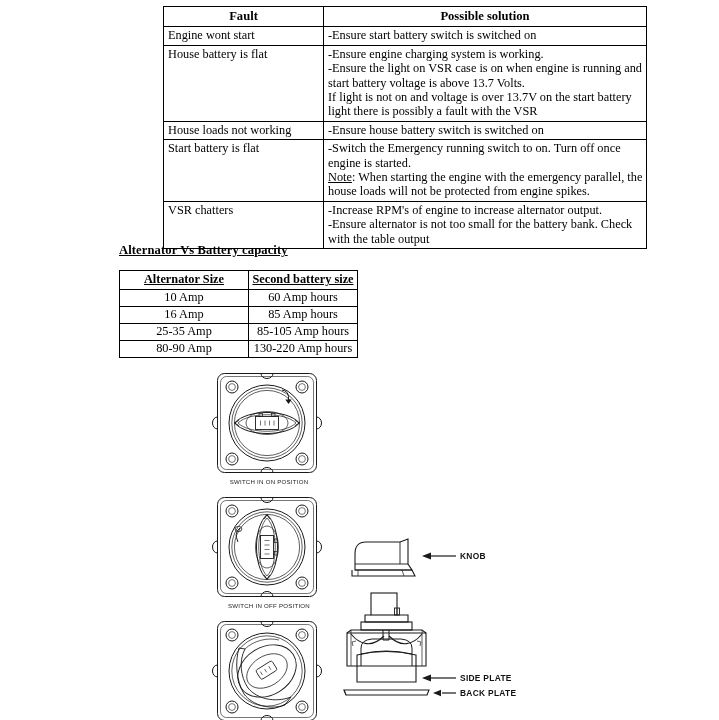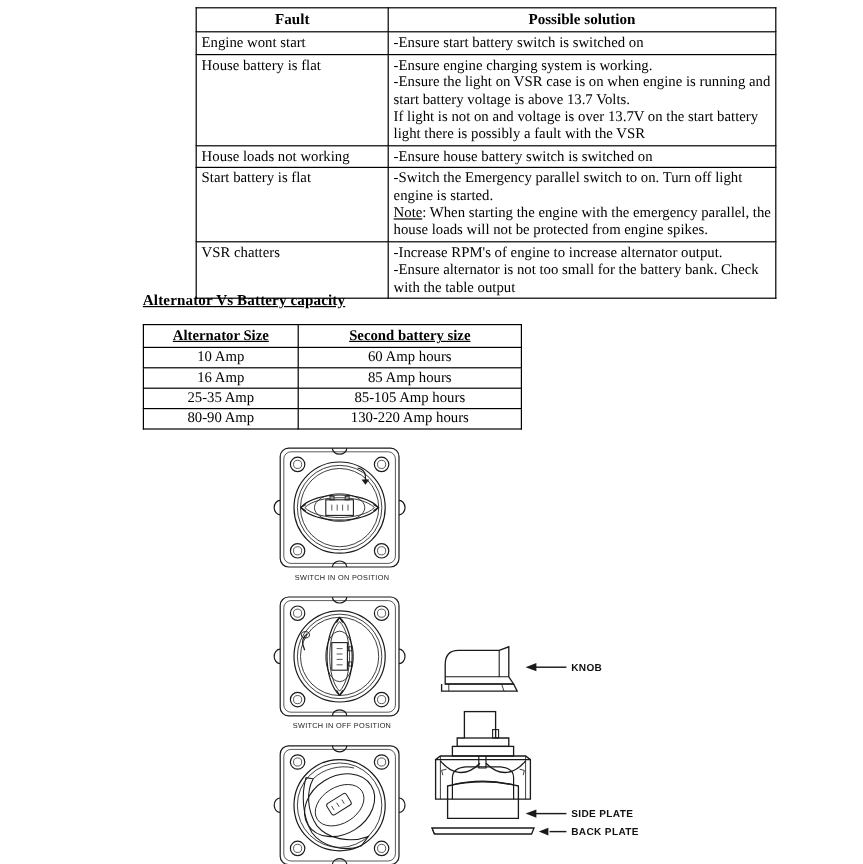--- a/index.html
+++ b/index.html
@@ -13,29 +13,29 @@
       border:1px solid #000;vertical-align:top;
       padding:1px 4px 2px 4px;font-size:12.3px;line-height:14.4px;text-align:left;}
   table.grid th{text-align:center;font-weight:bold;font-size:12.6px;padding:2px 4px 3px;}
   .c-fault{width:151px;}
   .sol-line{display:block;white-space:nowrap;}
   .u{text-decoration:underline;}
 
   
   .cap-head{position:absolute;left:119px;top:243px;font-size:12.6px;
             font-weight:bold;text-decoration:underline;letter-spacing:.1px;}
-  .tbl2{position:absolute;left:119px;top:270px;width:316px;}
+  .tbl2{position:absolute;left:119px;top:270px;width:239px;}
   table.grid2{border-collapse:collapse;width:100%;table-layout:fixed;}
   table.grid2 td,table.grid2 th{border:1px solid #000;text-align:center;
       font-size:12.3px;line-height:13px;padding:1px 2px 2px;}
   table.grid2 th{font-weight:bold;text-decoration:underline;padding:2px 2px 3px;}
   .c-alt{width:124px;}
 
   
-  .figs{position:absolute;left:16px;top:366px;width:651px;height:354px;}
+  .figs{position:absolute;left:0;top:366px;width:651px;height:354px;}
   .panel{position:absolute;}
   .panel .cap{position:absolute;left:50%;transform:translateX(-50%);
       white-space:nowrap;font-family:"Liberation Sans","DejaVu Sans",sans-serif;
       font-size:6.1px;letter-spacing:.25px;color:#222;}
   .sideview{position:absolute;}
   .sv-label{position:absolute;font-family:"Liberation Sans","DejaVu Sans",sans-serif;
       font-size:8.4px;font-weight:bold;letter-spacing:.3px;color:#111;white-space:nowrap;}
   svg{display:block;overflow:visible;}
 </style>
 </head>
@@ -68,21 +68,21 @@
         </tr>
         <tr>
           <td class="c-fault">House loads not working</td>
           <td>
             <span class="sol-line">-Ensure house battery switch is switched on</span>
           </td>
         </tr>
         <tr>
           <td class="c-fault">Start battery is flat</td>
           <td>
-            <span class="sol-line">-Switch the Emergency parallel switch to on. Turn off light</span>
+            <span class="sol-line">-Switch the Emergency running switch to on. Turn off once</span>
             <span class="sol-line">engine is started.</span>
             <span class="sol-line"><span class="u">Note</span>: When starting the engine with the emergency parallel, the</span>
             <span class="sol-line">house loads will not be protected from engine spikes.</span>
           </td>
         </tr>
         <tr>
           <td class="c-fault">VSR chatters</td>
           <td>
             <span class="sol-line">-Increase RPM's of engine to increase alternator output.</span>
             <span class="sol-line">-Ensure alternator is not too small for the battery bank. Check</span>

